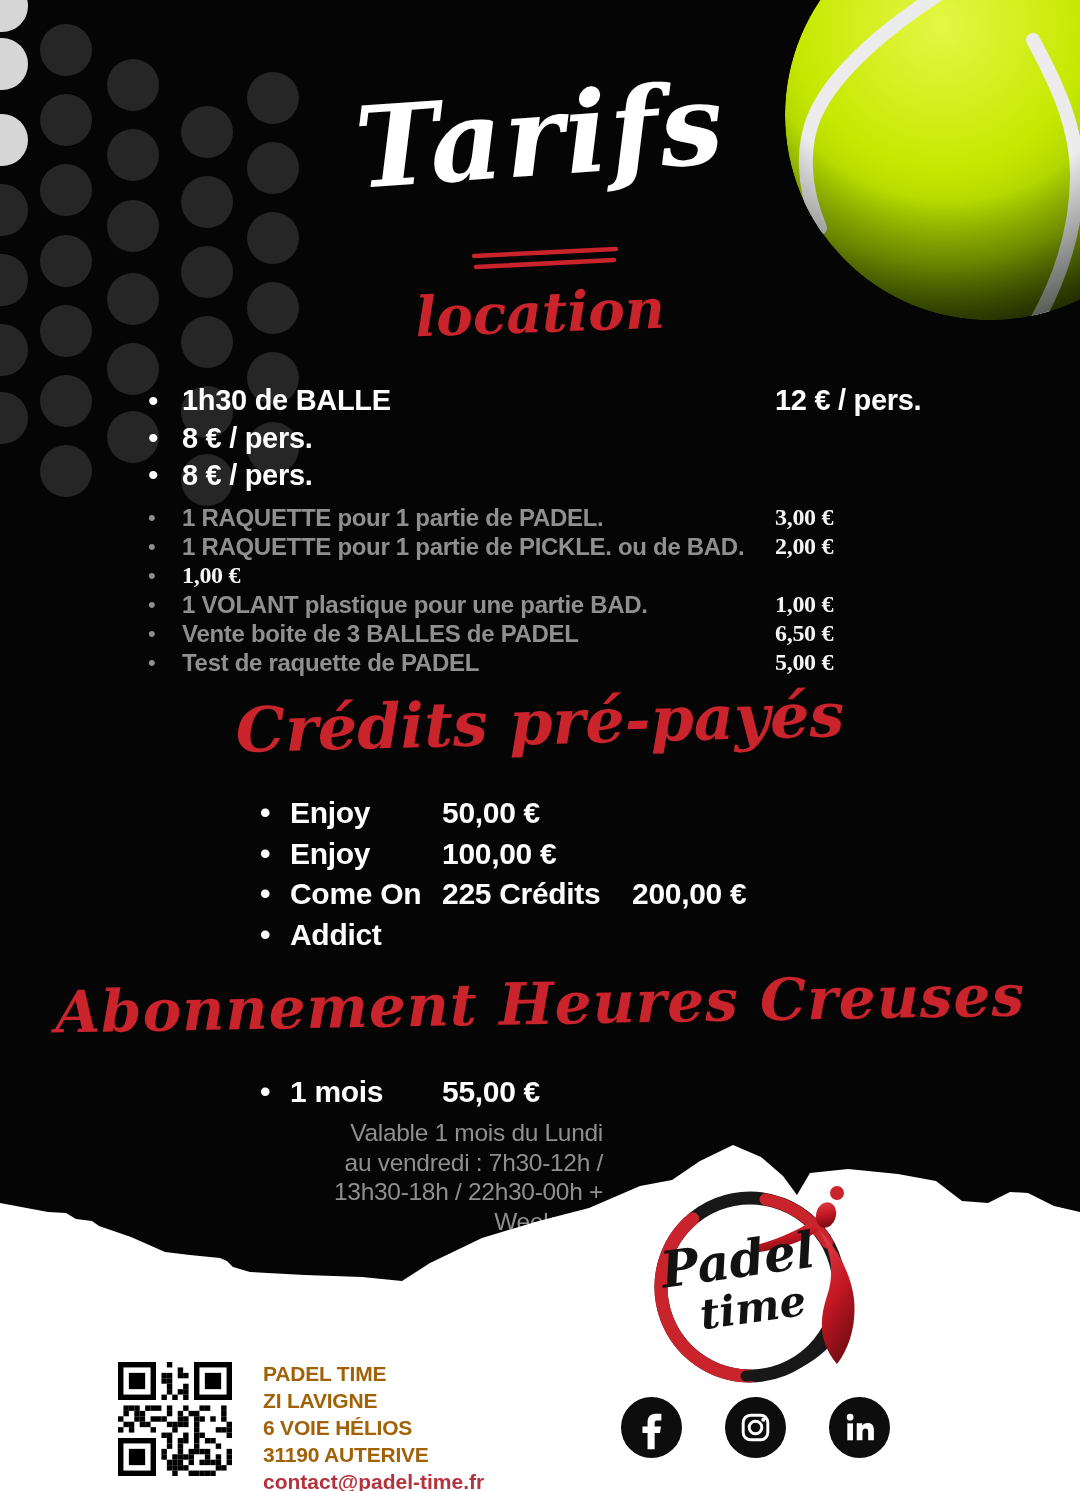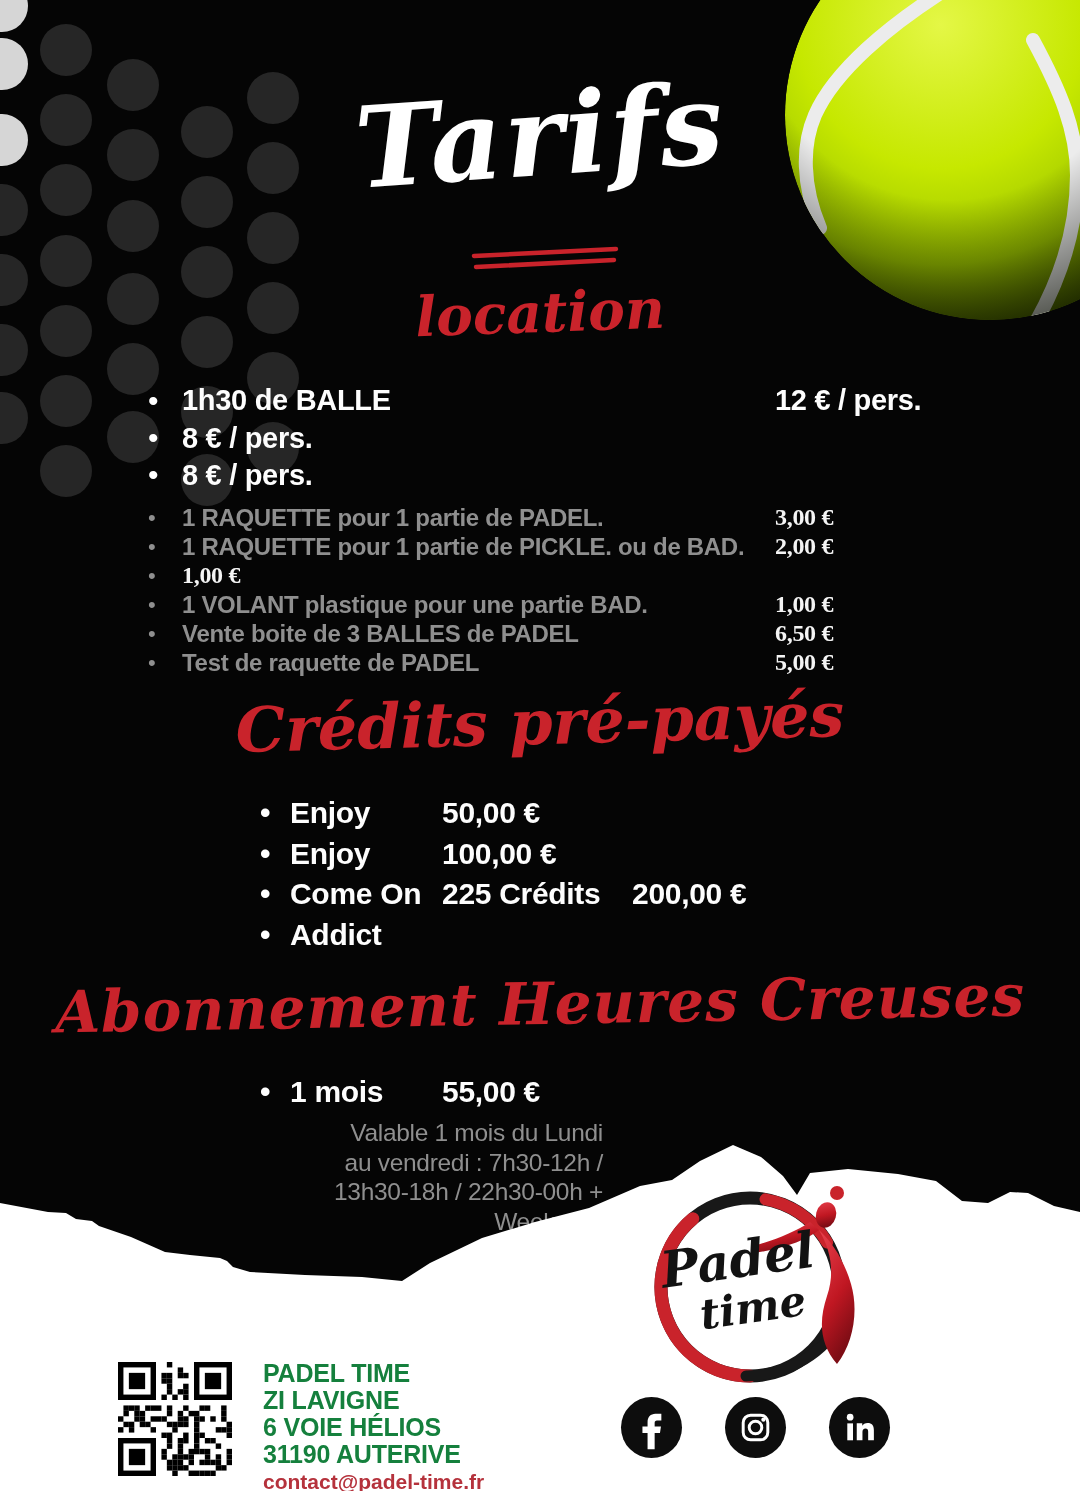--- a/index.html
+++ b/index.html
@@ -56,21 +56,21 @@
   .sub-note{
     position:absolute;left:263px;top:1118px;width:340px;z-index:3;
     color:var(--gray);font-size:24.5px;line-height:29.5px;font-weight:400;
     white-space:pre-line;letter-spacing:-0.3px;text-align:right;
   }
   
   .torn{position:absolute;left:0;top:1100px;z-index:4;}
   .logo{position:absolute;left:640px;top:1182px;z-index:5;}
   .qr{position:absolute;left:118px;top:1362px;z-index:6;}
   .address{position:absolute;left:263px;top:1360px;z-index:6;}
-  .addr-line{color:#15803d;font-size:25px;font-weight:700;line-height:27px;letter-spacing:-0.2px;}
+  .addr-line{color:#a16207;font-size:21px;font-weight:700;line-height:27px;letter-spacing:-0.2px;}
   .email{color:var(--email-red);font-size:21px;font-weight:700;line-height:27px;}
   .socials{position:absolute;left:620px;top:1396px;width:280px;z-index:6;display:flex;gap:41px;}
   .social{width:63px;height:63px;cursor:pointer;}
 </style>
 </head>
 <body>
 
 <div class="poster" style="--red: #c9232b; --email-red: #b5323c; --gray: #8f8f8f; --dot-dark: #262626; --dot-light: #d6d6d6; background: rgb(5, 5, 5);">
 
   <div id="dots">

